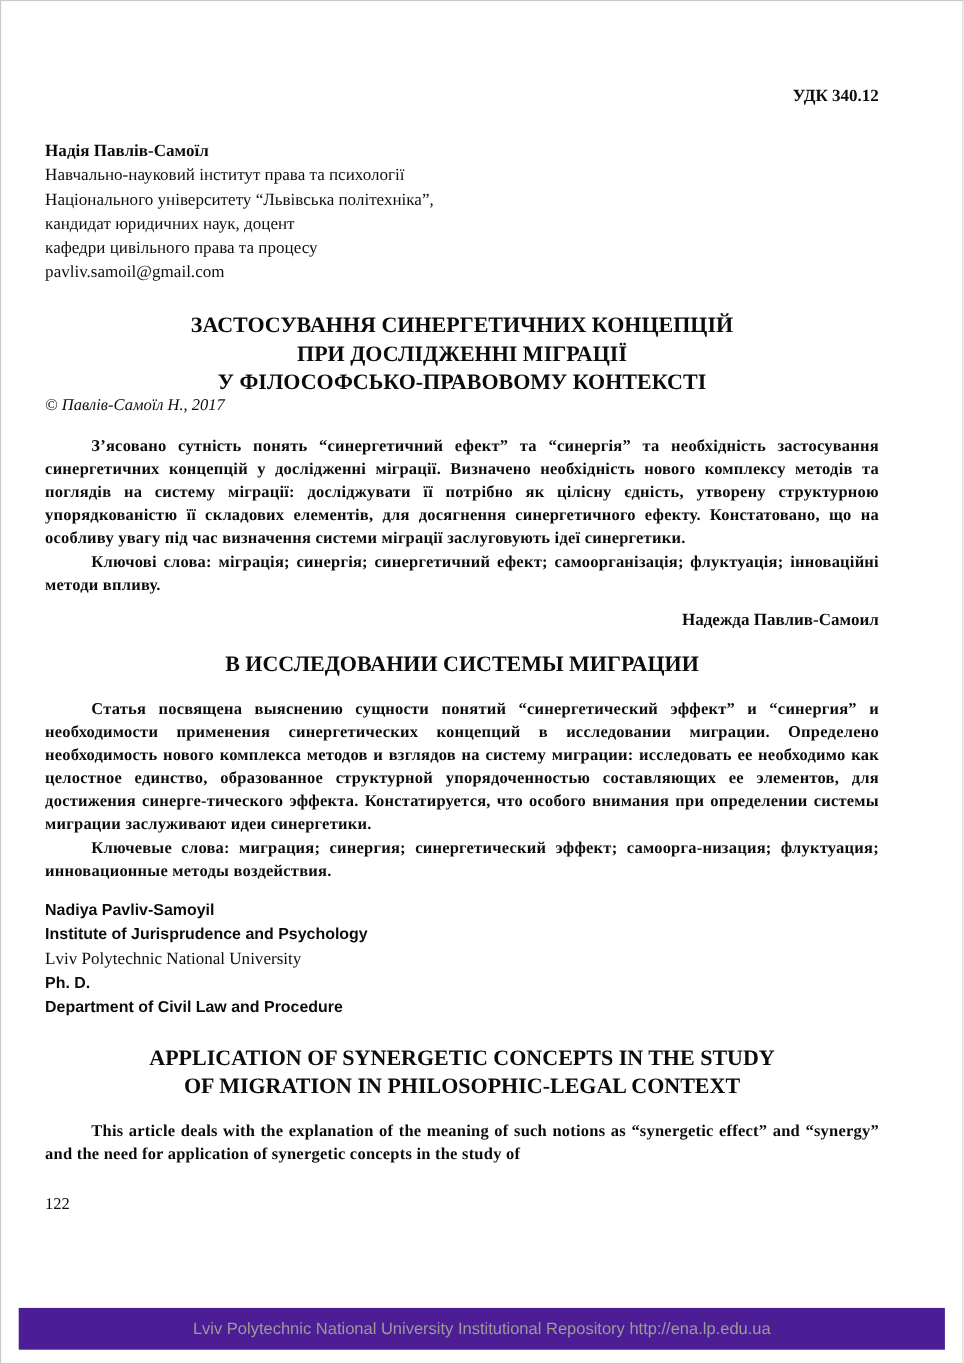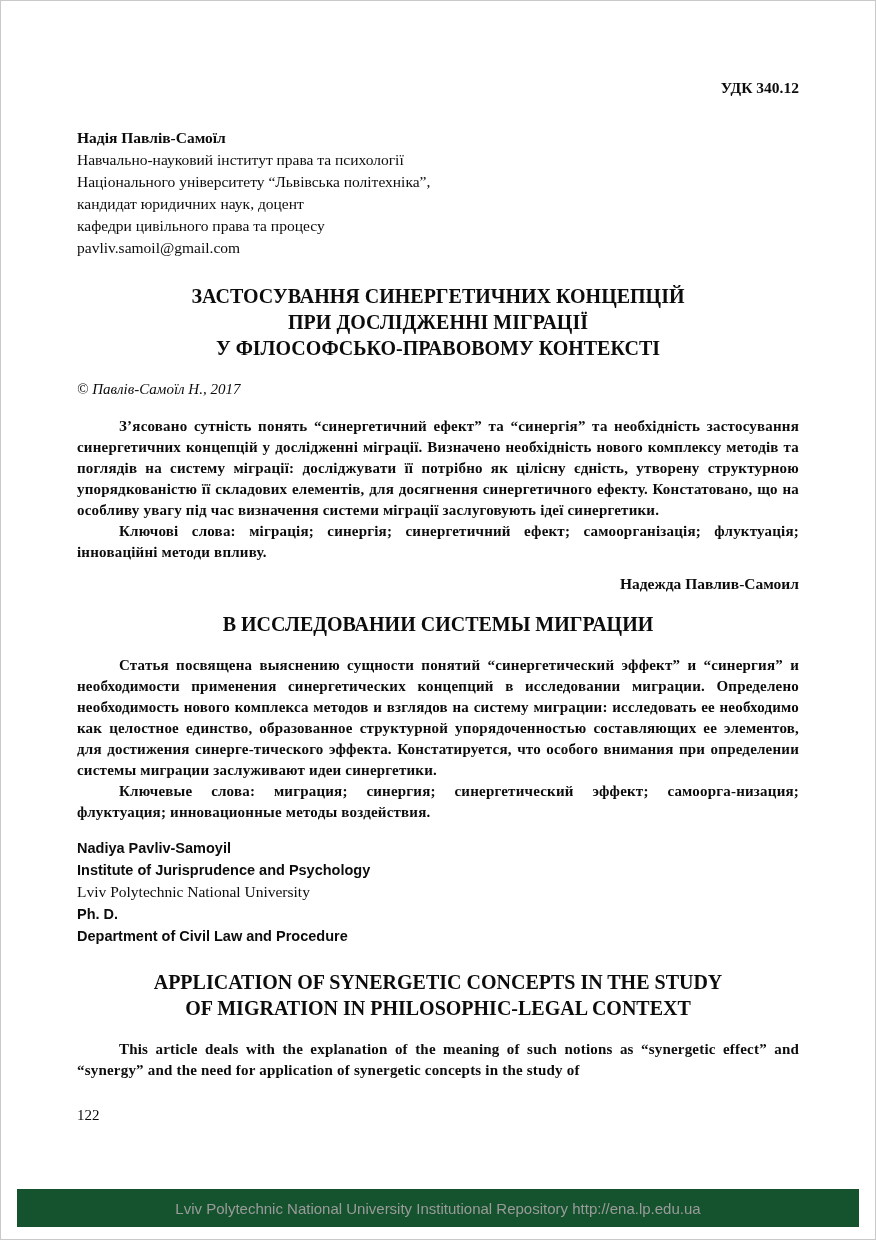--- a/index.html
+++ b/index.html
@@ -4,62 +4,62 @@
 <title>Paper page</title>
 <style>
   html,body { margin:0; padding:0; background:#f2f2f2; }
   .page {
     position:relative;
     width:876px; height:1240px;
     margin:0 auto;
     background:#ffffff;
     border:1px solid #c9c9c9;
     box-sizing:border-box;
-    padding:78px 76px 0 76px;
+    padding:78px 76px 0 40px;
     font-family:"Liberation Serif", serif;
     color:#0c0c0c;
     font-size:15px;
     overflow:hidden;
   }
   .bold { font-weight:bold; }
   .italic { font-style:italic; }
 
   .udc { font-weight:bold; font-size:15.5px; text-align:right; }
 
   .author-block { margin-top:30px; text-align:left; font-size:15.5px; line-height:22px; }
   .author-block .line { display:block; }
   .sans-bold { font-family:"Liberation Sans", sans-serif; font-weight:bold; font-size:14.5px; }
 
   .title { margin:24px 0 0 0; text-align:center; font-weight:bold; font-size:20px; line-height:26px; }
   .title .tline { display:block; }
   .title-ru { margin-top:18px; }
   .title-en { margin-top:22px; }
 
-  .copyright { margin-top:20px; font-style:italic; font-size:15px; }
+  .copyright { font-style:italic; font-size:15px; }
 
   .abstract {
     margin:18px 0 0 0;
     font-weight:bold;
     text-align:justify;
     text-indent:42px;
     line-height:21px;
     font-size:15px;
     letter-spacing:0.2px;
   }
   .keywords { margin-top:0; }
 
   .author-ru { margin-top:12px; text-align:right; font-weight:bold; font-size:15.5px; }
   .author-block-en { margin-top:14px; }
 
   .page-number { margin-top:26px; font-size:15px; }
 
   .footer-bar {
     position:absolute; left:16px; right:16px; bottom:12px;
     height:38px;
-    background:#14532d;
+    background:#4c1d95;
     color:#9b9b9b;
     font-family:"Liberation Sans", sans-serif;
     font-size:15px;
     display:flex; align-items:center; justify-content:center;
   }
 </style>
 </head>
 <body>
 
 <div class="page">

